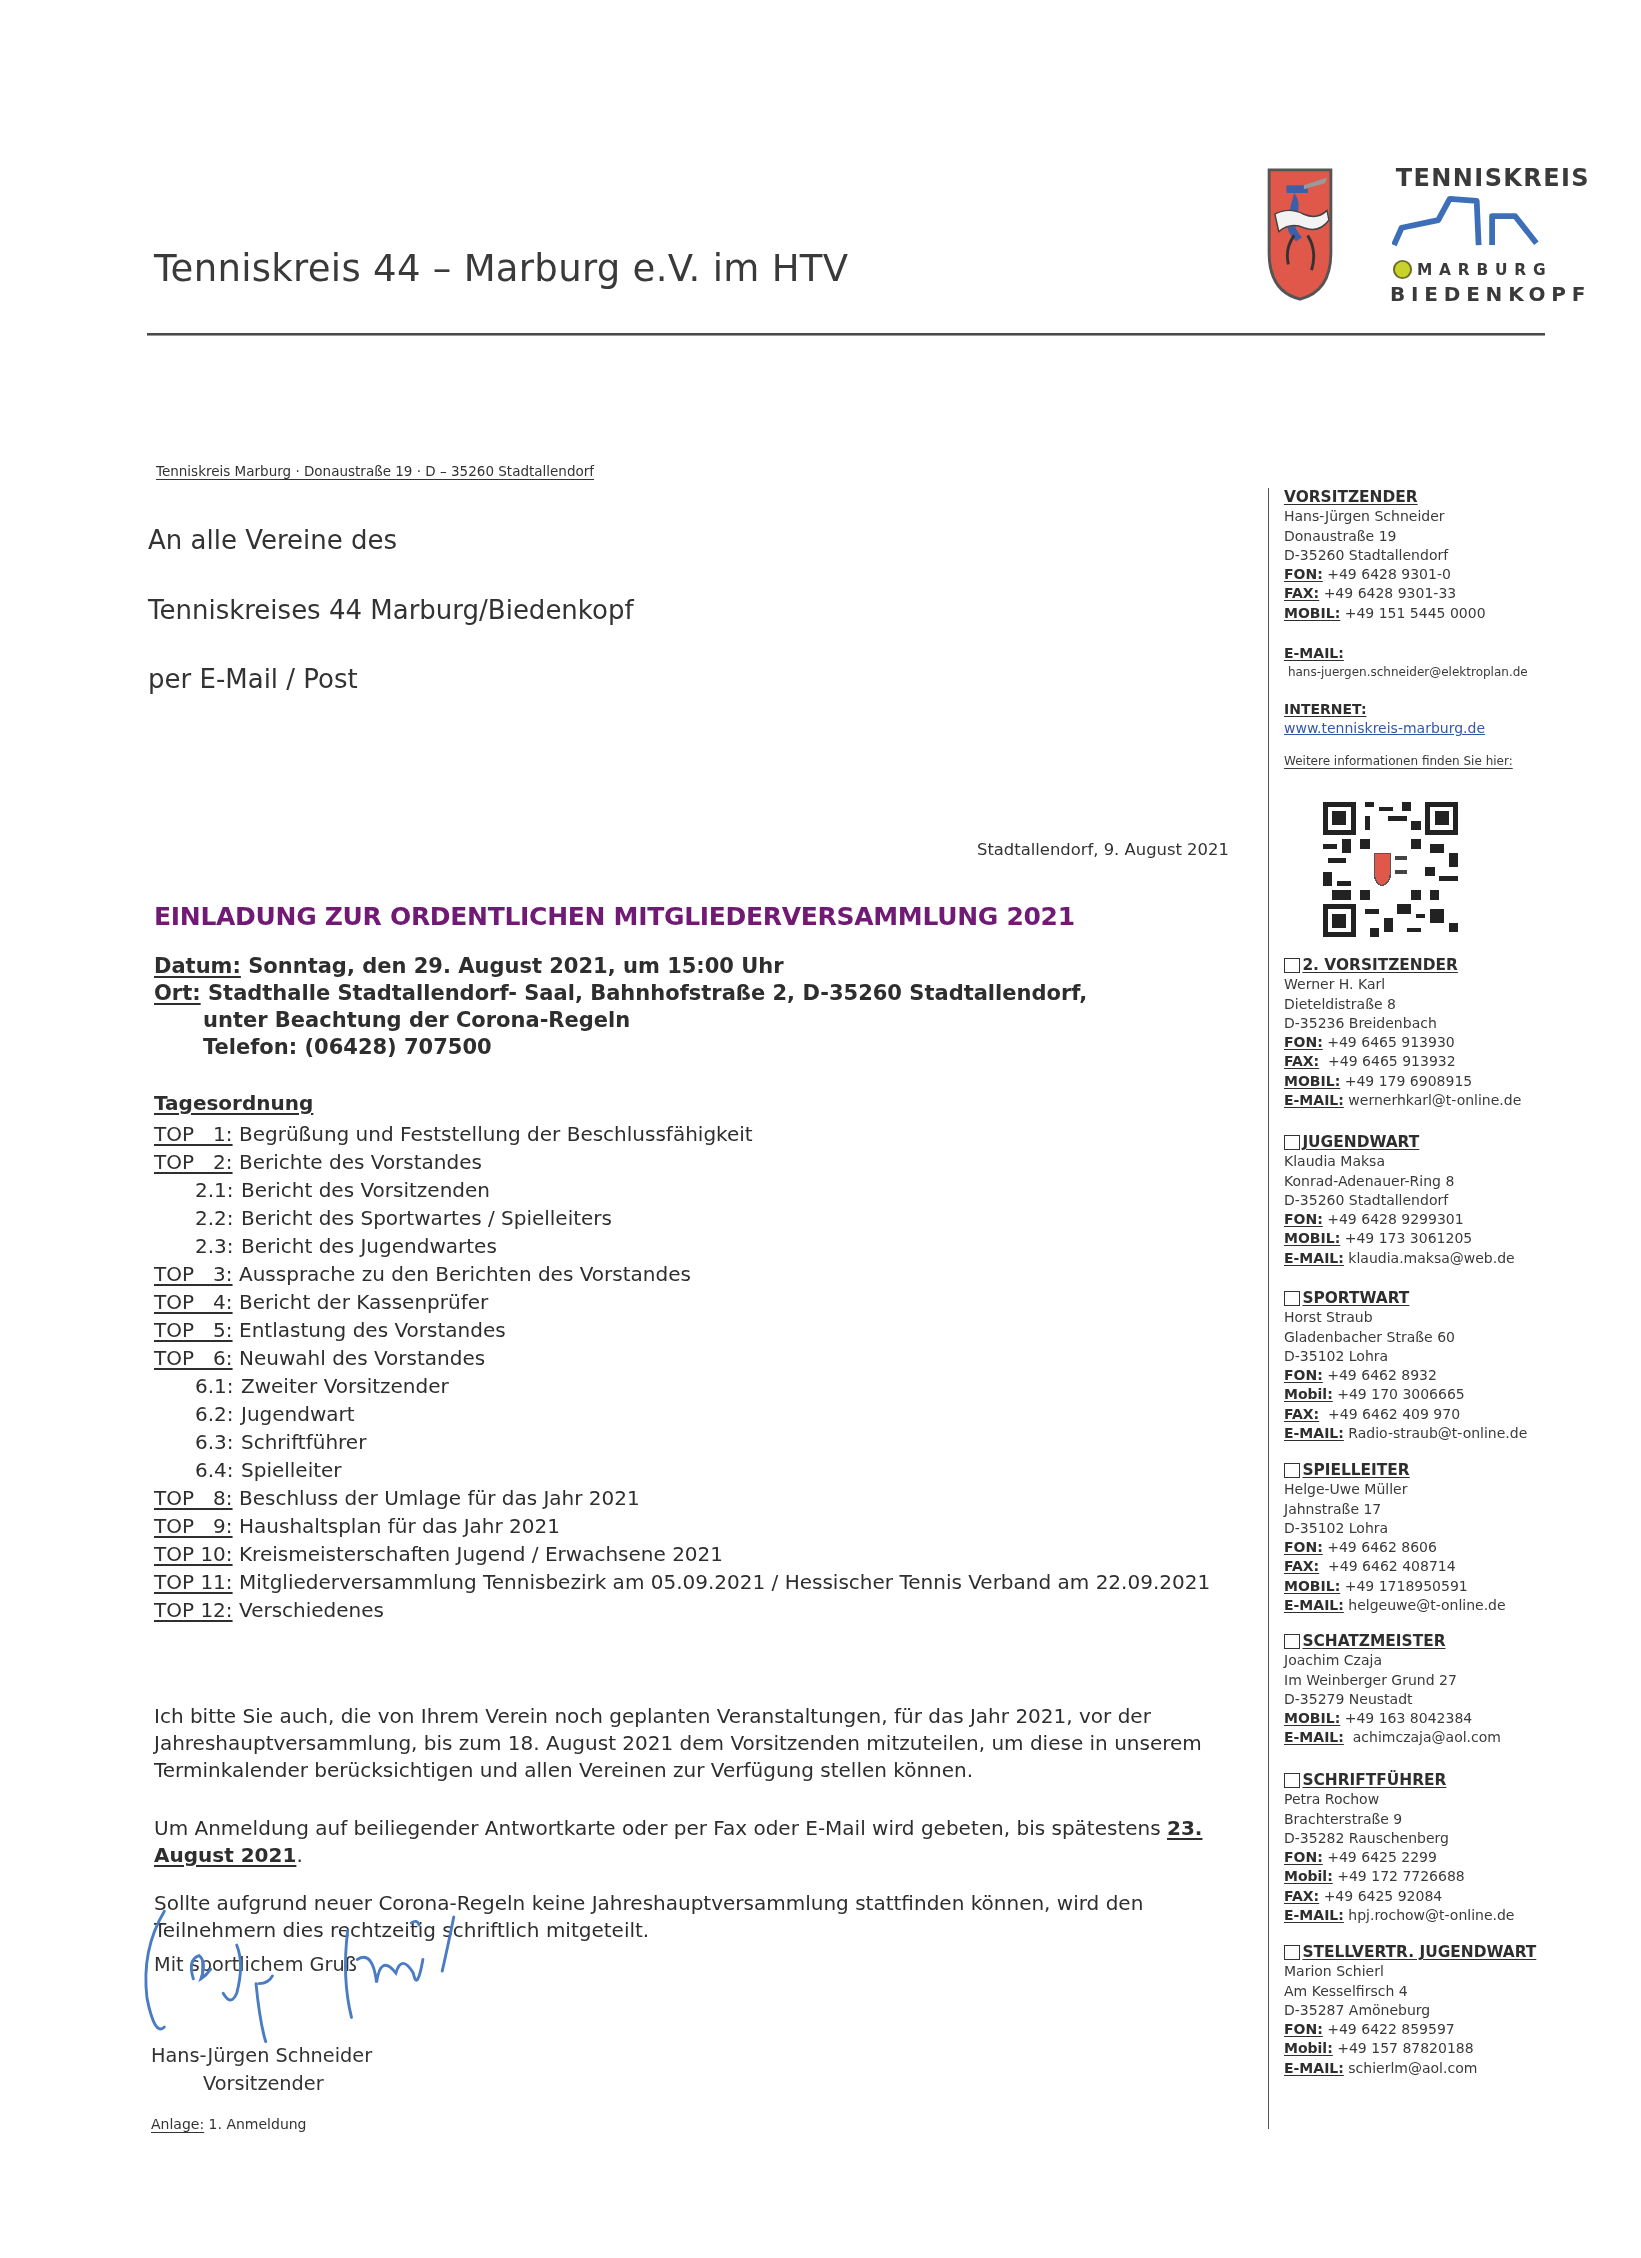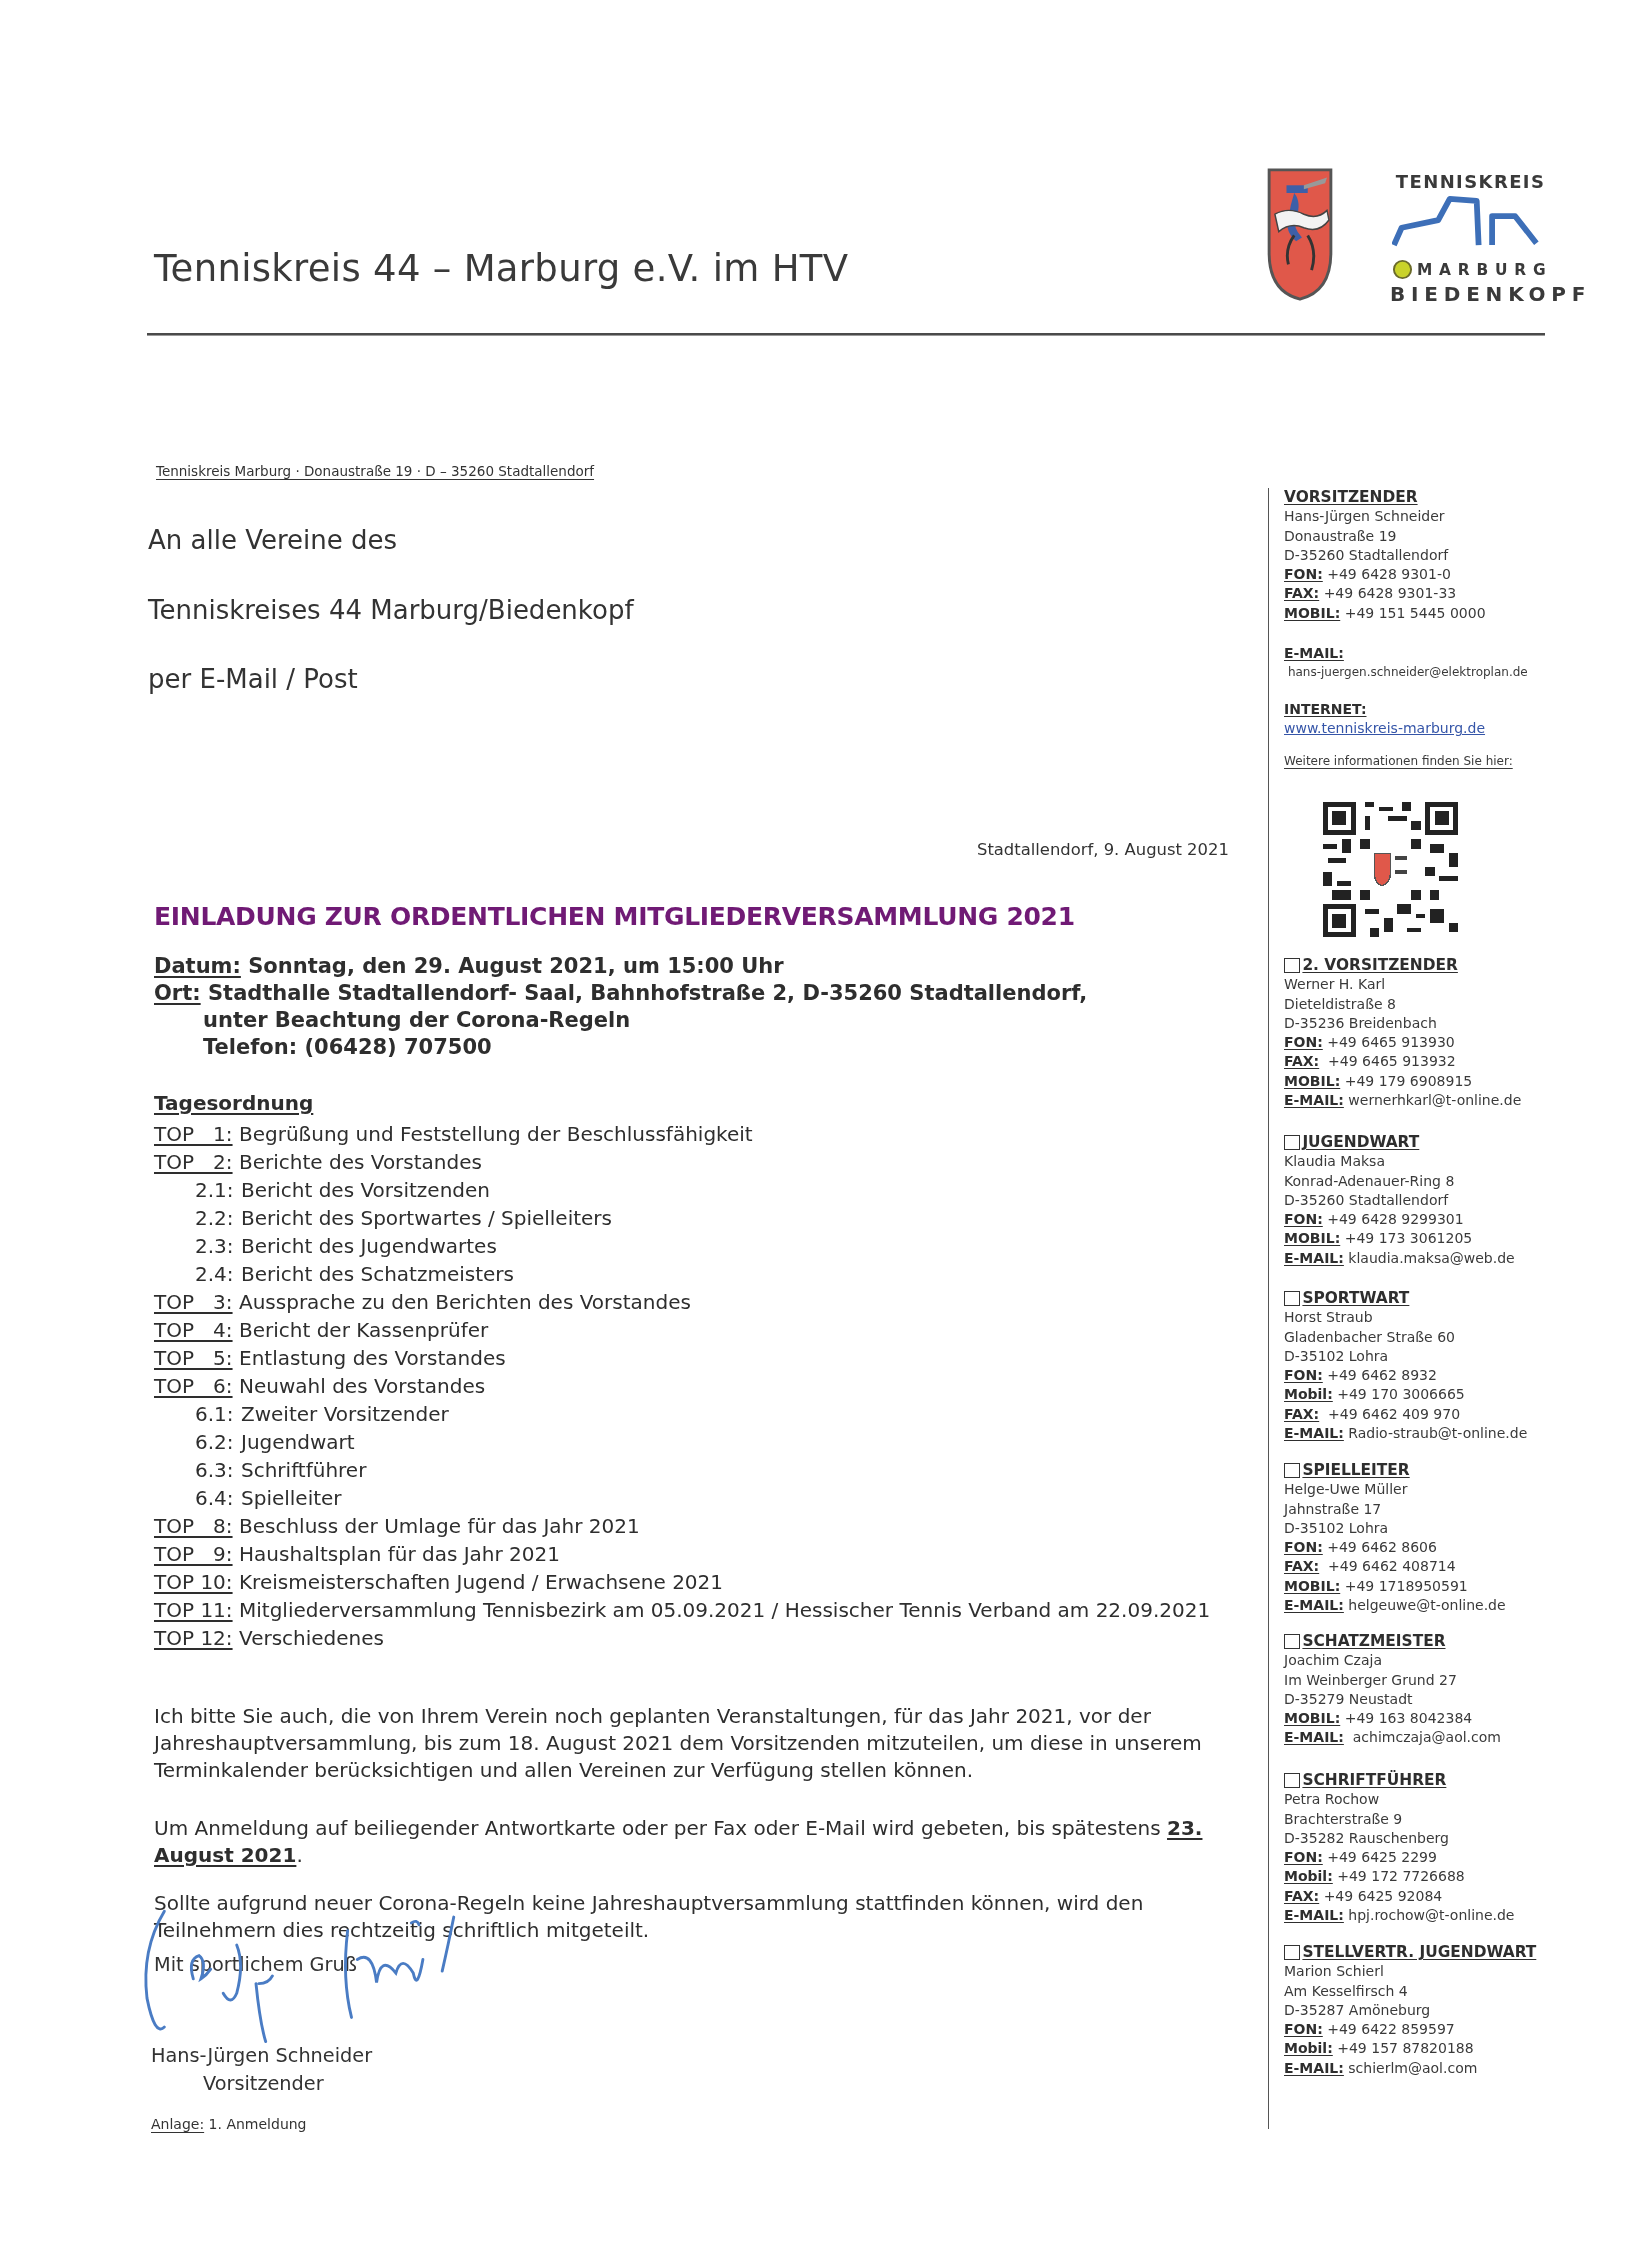--- a/index.html
+++ b/index.html
@@ -71,21 +71,21 @@
 <svg id="coat-of-arms" class="abs" viewBox="0 0 72 142">
   <path d="M4 4 H68 V90 Q68 130 36 138 Q4 130 4 90 Z" fill="#e0584a" stroke="#555" stroke-width="3"></path>
   <path d="M22 20 h22 v8 h-22 z" fill="#3d5fa8"></path>
   <path d="M30 28 q8 10 2 26 q-4 10 6 20 l-6 4 q-12 -10 -8 -24 q2 -14 6 -26z" fill="#3d5fa8"></path>
   <path d="M10 50 q14 -8 30 0 q14 6 24 -4 l2 10 q-10 14 -26 8 q-14 -6 -26 4 z" fill="#f3f3f3" stroke="#444" stroke-width="1.5"></path>
   <path d="M30 72 q-10 14 -6 30 M44 72 q10 16 4 36" stroke="#333" stroke-width="3" fill="none"></path>
   <path d="M40 20 l24 -8 l-2 6 l-22 6z" fill="#999"></path>
 </svg>
 
 <div id="tk-logo" class="abs">
-  <div class="tk-word" style="left:5.8px; top:7px; font-size:18px; letter-spacing:1.4px;">TENNISKREIS</div>
+  <div class="tk-word" style="left:5.8px; top:0; font-size:24px; letter-spacing:1.4px;">TENNISKREIS</div>
   <svg class="abs" style="left:1.9px; top:31px;" width="154" height="54" viewBox="0 0 160 56">
     <path d="M2 52 L10 34 L48 26 L60 4 L88 6 L90 52" stroke="#3d6fb8" stroke-width="6" fill="none" stroke-linejoin="round"></path>
     <path d="M104 52 L104 22 L128 22 L150 50" stroke="#3d6fb8" stroke-width="6" fill="none" stroke-linejoin="round"></path>
   </svg>
   <svg class="abs" style="left:1.9px; top:95px;" width="21" height="21" viewBox="0 0 22 22">
     <circle cx="11" cy="11" r="9" fill="#c9d22a" stroke="#6a6a2a" stroke-width="2"></circle>
   </svg>
   <div class="tk-word" style="left:27px; top:97px; font-size:15.4px; letter-spacing:6.8px;">MARBURG</div>
   <div class="tk-word" style="left:0; top:118px; font-size:20px; letter-spacing:5.8px;">BIEDENKOPF</div>
 </div>
@@ -108,21 +108,20 @@
 <div class="abs info-line" style="left:203px; top:1008px;">unter Beachtung der Corona-Regeln</div>
 <div class="abs info-line" style="left:203px; top:1035px;">Telefon: (06428) 707500</div>
 
 <div id="agenda-heading" class="abs">Tagesordnung</div>
 <div id="agenda" class="abs">
     <div class="ag-row"><span class="ag-top" style="white-space: pre;">TOP   1:</span><span>Begrüßung und Feststellung der Beschlussfähigkeit</span></div>
     <div class="ag-row"><span class="ag-top" style="white-space: pre;">TOP   2:</span><span>Berichte des Vorstandes</span></div>
     <div class="ag-row ag-sub"><span class="ag-num" style="white-space: pre;">2.1:</span><span>Bericht des Vorsitzenden</span></div>
     <div class="ag-row ag-sub"><span class="ag-num" style="white-space: pre;">2.2:</span><span>Bericht des Sportwartes / Spielleiters</span></div>
     <div class="ag-row ag-sub"><span class="ag-num" style="white-space: pre;">2.3:</span><span>Bericht des Jugendwartes</span></div>
-    <div class="ag-row ag-sub"><span class="ag-num" style="white-space: pre;">2.4:</span><span>Bericht des Schatzmeisters</span></div>
     <div class="ag-row"><span class="ag-top" style="white-space: pre;">TOP   3:</span><span>Aussprache zu den Berichten des Vorstandes</span></div>
     <div class="ag-row"><span class="ag-top" style="white-space: pre;">TOP   4:</span><span>Bericht der Kassenprüfer</span></div>
     <div class="ag-row"><span class="ag-top" style="white-space: pre;">TOP   5:</span><span>Entlastung des Vorstandes</span></div>
     <div class="ag-row"><span class="ag-top" style="white-space: pre;">TOP   6:</span><span>Neuwahl des Vorstandes</span></div>
     <div class="ag-row ag-sub"><span class="ag-num" style="white-space: pre;">6.1:</span><span>Zweiter Vorsitzender</span></div>
     <div class="ag-row ag-sub"><span class="ag-num" style="white-space: pre;">6.2:</span><span>Jugendwart</span></div>
     <div class="ag-row ag-sub"><span class="ag-num" style="white-space: pre;">6.3:</span><span>Schriftführer</span></div>
     <div class="ag-row ag-sub"><span class="ag-num" style="white-space: pre;">6.4:</span><span>Spielleiter</span></div>
     <div class="ag-row"><span class="ag-top" style="white-space: pre;">TOP   8:</span><span>Beschluss der Umlage für das Jahr 2021</span></div>
     <div class="ag-row"><span class="ag-top" style="white-space: pre;">TOP   9:</span><span>Haushaltsplan für das Jahr 2021</span></div>

